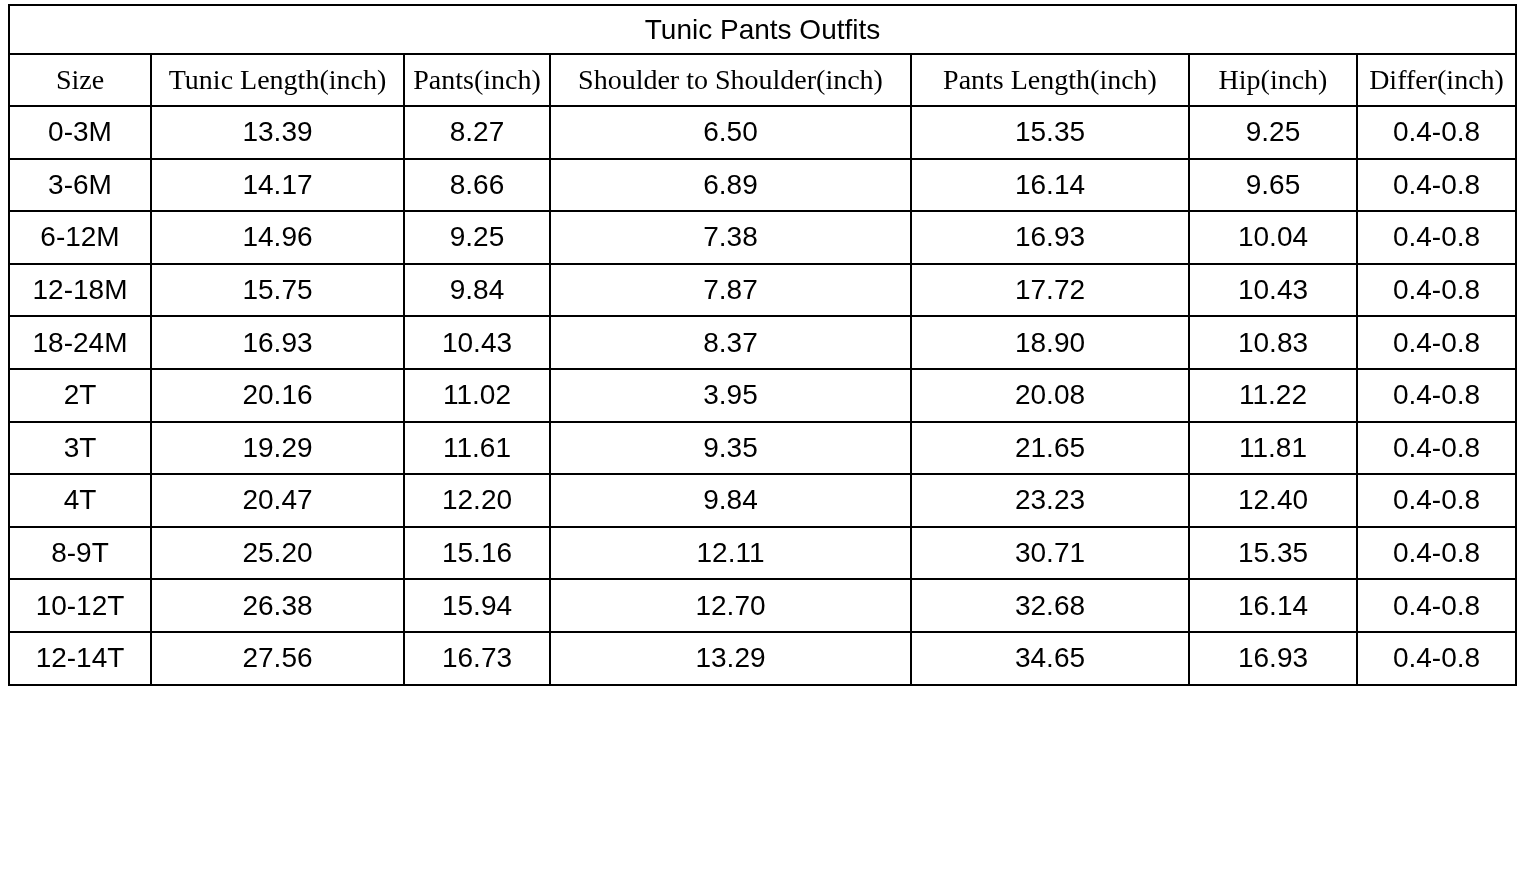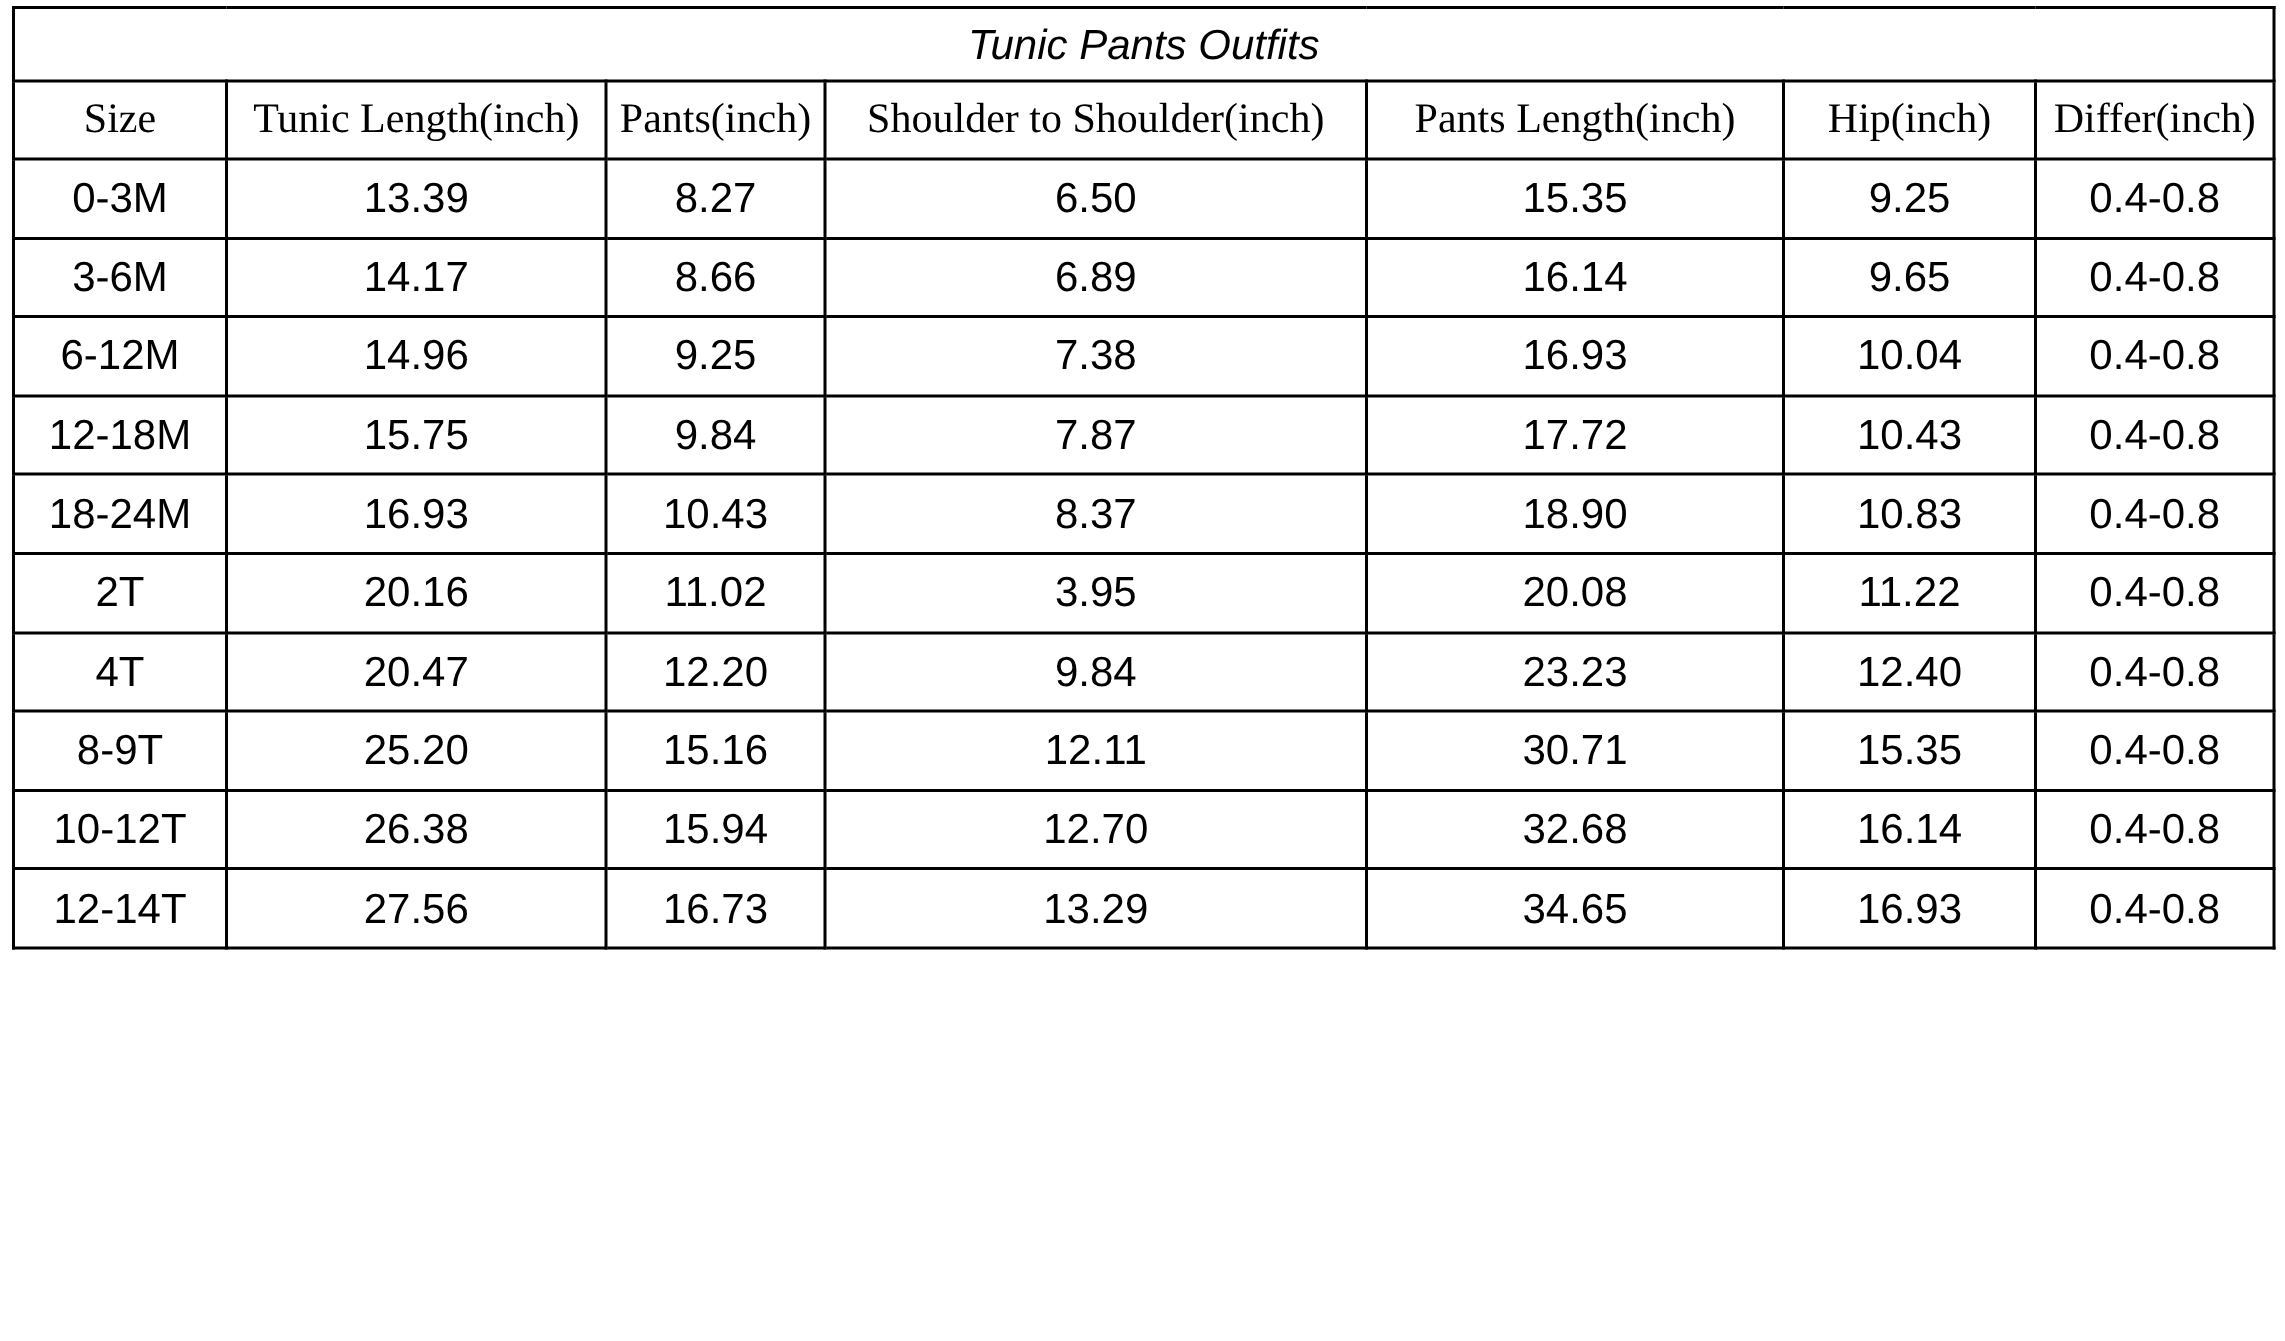--- a/index.html
+++ b/index.html
@@ -31,21 +31,20 @@
     font-size: 28px;
     font-weight: 400;
     padding: 0;
     white-space: nowrap;
     overflow: hidden;
     color: #000000;
     background: #ffffff;
   }
   tr.title-row td {
     height: 47px;
-    font-style: italic;
   }
   tr.header-row th {
     height: 50px;
     font-family: Liberation Serif, serif;
   }
   tbody tr td {
     height: 50.6px;
   }
 </style>
 </head>
@@ -125,20 +124,29 @@
         <tr>
           <td>2T</td>
           <td>20.16</td>
           <td>11.02</td>
           <td>3.95</td>
           <td>20.08</td>
           <td>11.22</td>
           <td>0.4-0.8</td>
         </tr>
         <tr>
+          <td>3T</td>
+          <td>19.29</td>
+          <td>11.61</td>
+          <td>9.35</td>
+          <td>21.65</td>
+          <td>11.81</td>
+          <td>0.4-0.8</td>
+        </tr>
+        <tr>
           <td>4T</td>
           <td>20.47</td>
           <td>12.20</td>
           <td>9.84</td>
           <td>23.23</td>
           <td>12.40</td>
           <td>0.4-0.8</td>
         </tr>
         <tr>
           <td>8-9T</td>

